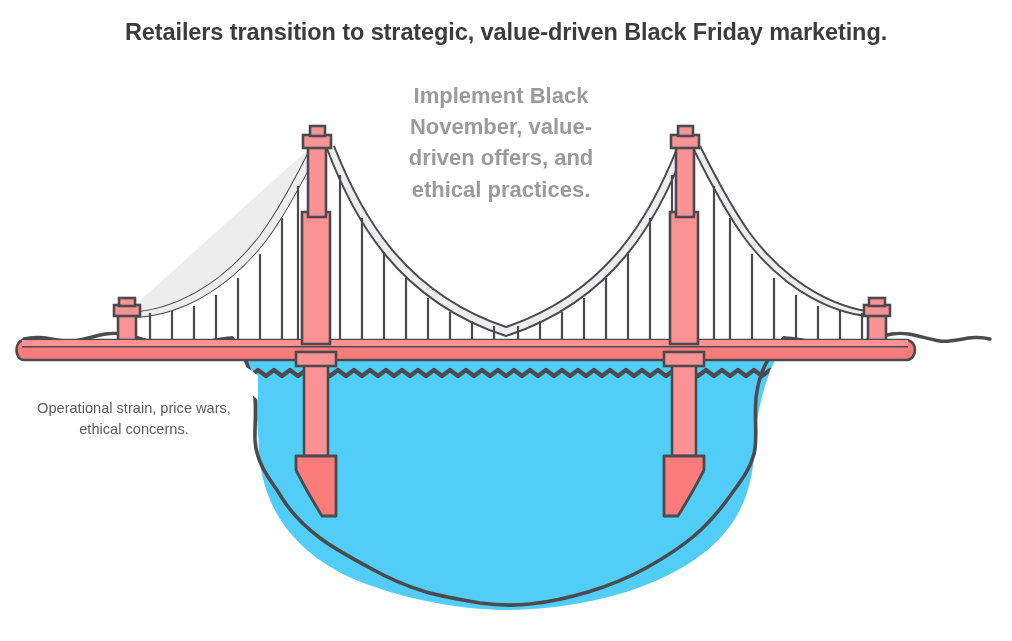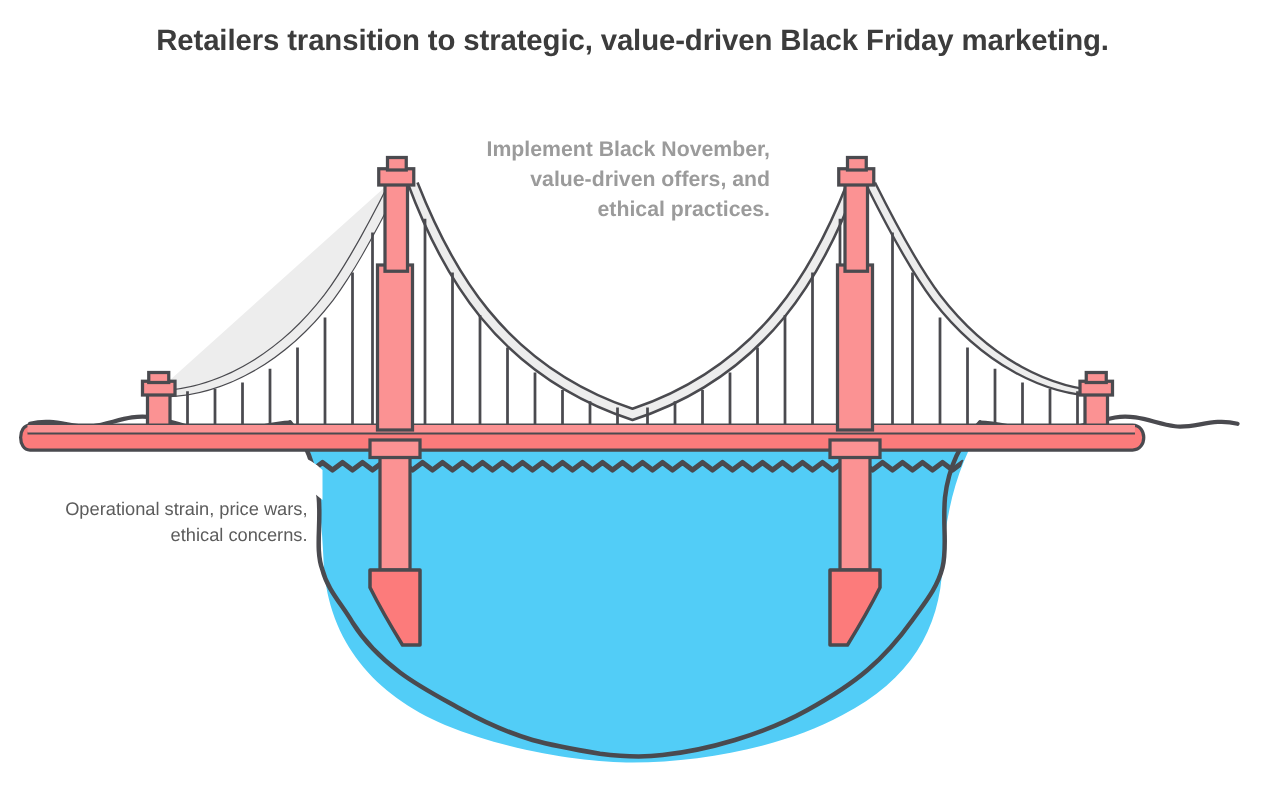--- a/index.html
+++ b/index.html
@@ -37,41 +37,40 @@
     text-align: center;
     font-size: 23.5px;
     font-weight: bold;
     color: #3c3c3c;
     letter-spacing: -0.1px;
     line-height: 1.25;
   }
   .center-caption {
     position: absolute;
     left: 386px;
-    top: 108px;
+    top: 80px;
     width: 230px;
-    text-align: right;
-    font-size: 17px;
+    text-align: center;
+    font-size: 22px;
     font-weight: bold;
     color: #9b9b9b;
     line-height: 1.42;
   }
   .side-caption {
     position: absolute;
     text-align: center;
     font-size: 14.6px;
     font-weight: normal;
     color: #5c5c5c;
     line-height: 1.42;
   }
   .side-caption.left {
     left: 22px;
     top: 398px;
     width: 224px;
-    text-align: right;
   }
   .side-caption.right {
     left: 765px;
     top: 388px;
     width: 224px;
   }
 </style>
 </head>
 <body>
 

